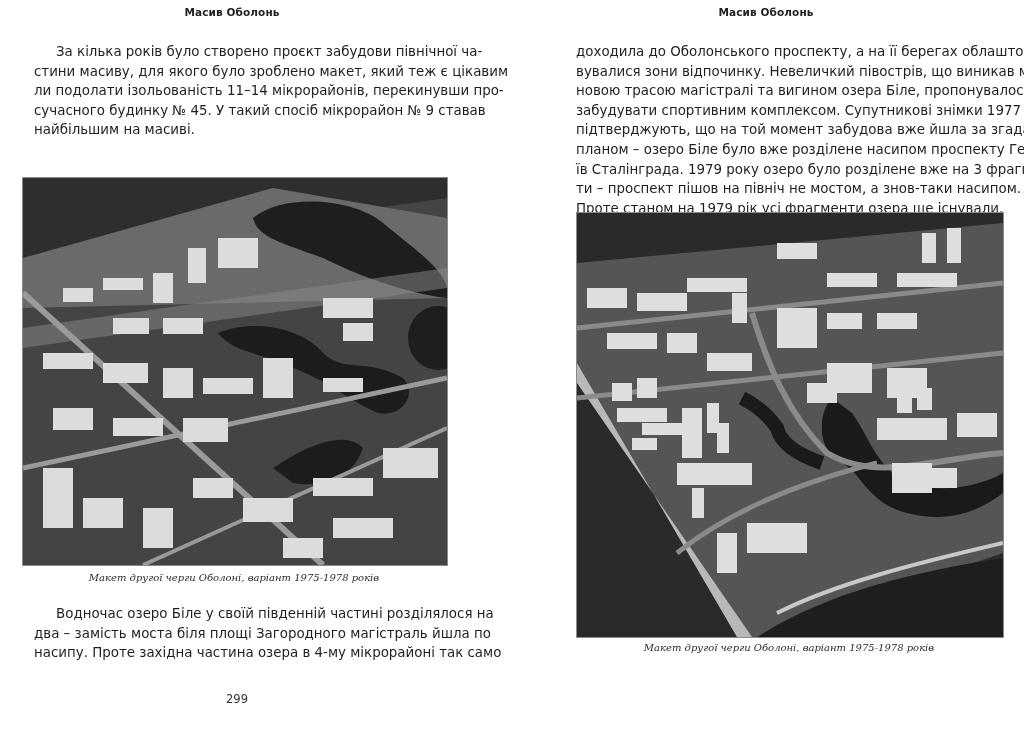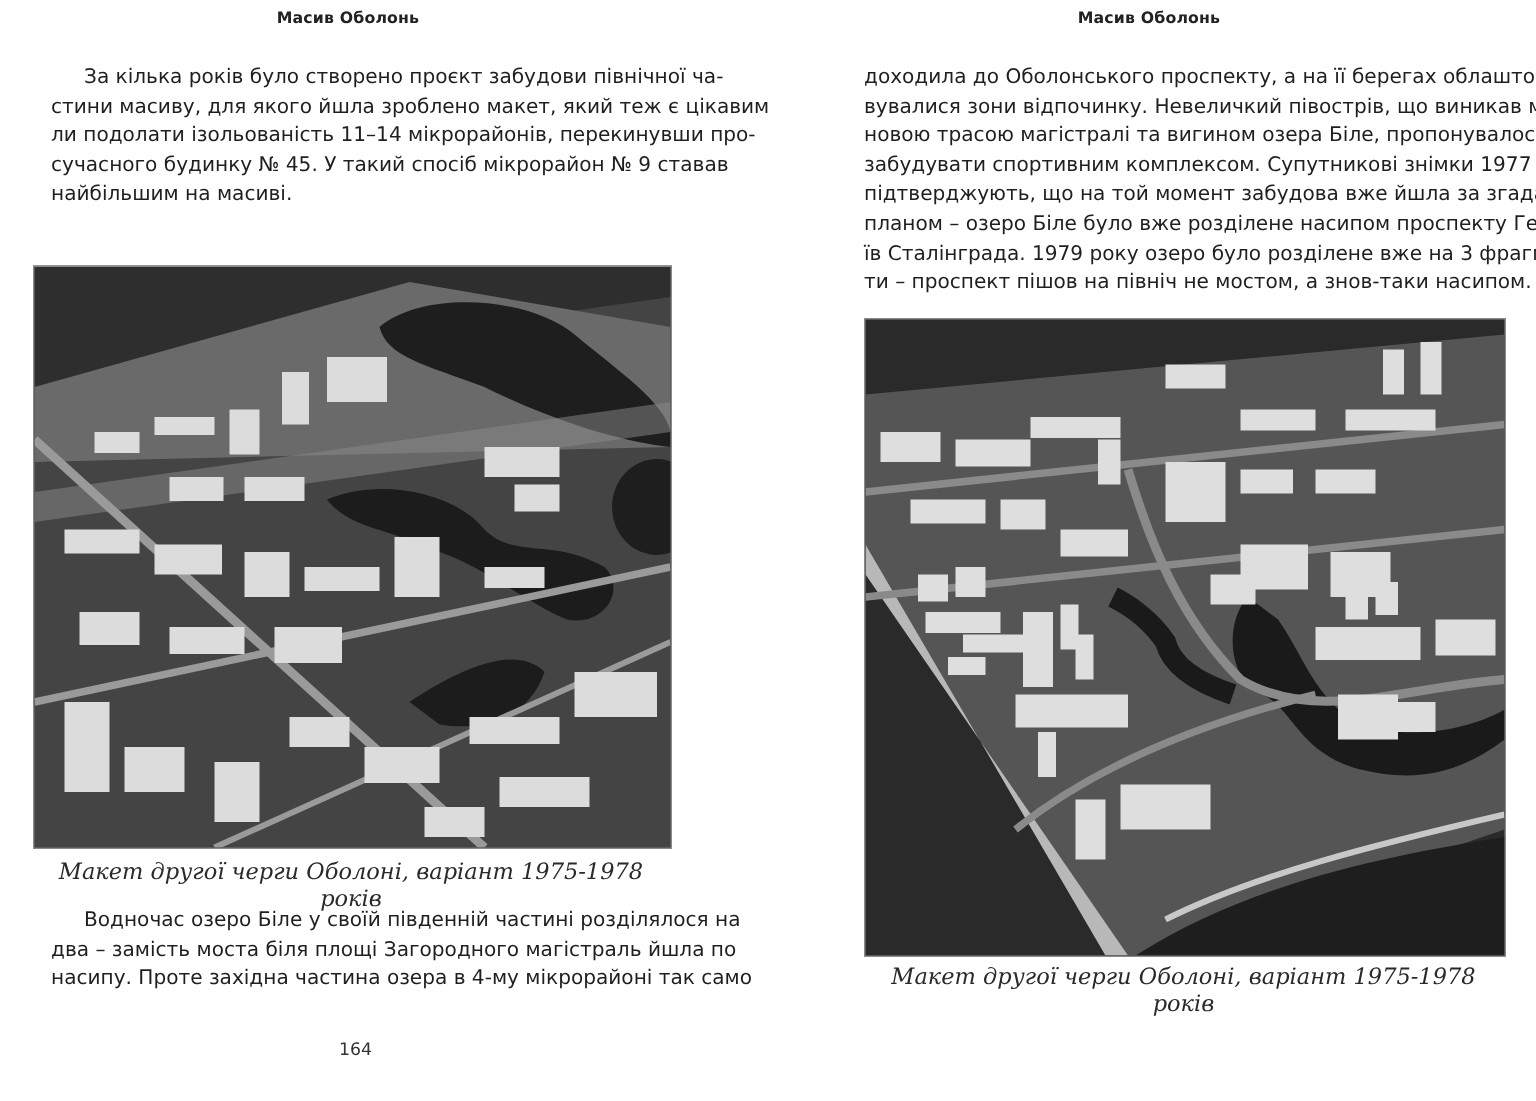--- a/index.html
+++ b/index.html
@@ -9,32 +9,32 @@
   .page.right { left: 512px; }
   .running-head { position: absolute; top: 6px; width: 100%; text-align: center; font-size: 10.5px; font-weight: bold; color: #222; letter-spacing: 0.1px; }
   .page.left .running-head { left: -24px; }
   .page.right .running-head { left: -2px; }
   .para { position: absolute; font-size: 13.4px; line-height: 19.6px; text-align: justify; color: #1f1f1f; }
   .para .line { display: block; text-align: justify; text-align-last: justify; white-space: nowrap; }
   .para .line.last { text-align-last: left; }
   .indent { padding-left: 22px; }
   .figure { position: absolute; background: #3a3a3a; overflow: hidden; border: 1px solid #8a8a8a; }
   .figure svg { display: block; width: 100%; height: 100%; }
-  .caption { position: absolute; font-family: "DejaVu Serif", serif; font-style: italic; font-size: 15px; color: #2a2a2a; text-align: center; }
+  .caption { position: absolute; font-family: "DejaVu Serif", serif; font-style: italic; font-size: 10px; color: #2a2a2a; text-align: center; }
   .folio { position: absolute; font-size: 11.5px; color: #333; }
 </style>
 </head>
 <body>
 
 <div class="page left">
   <div class="running-head">Масив Оболонь</div>
 
   <div class="para" style="left:34px; top:42px; width:407px;">
     <span class="line indent">За кілька років було створено проєкт забудови північної ча-</span>
-    <span class="line">стини масиву, для якого йшла зроблено макет, який теж є цікавим</span>
+    <span class="line">стини масиву, для якого було зроблено макет, який теж є цікавим</span>
     <span class="line">ли подолати ізольованість 11–14 мікрорайонів, перекинувши про-</span>
     <span class="line">сучасного будинку № 45. У такий спосіб мікрорайон № 9 ставав</span>
     <span class="line last">найбільшим на масиві.</span>
   </div>
 
   <div class="figure" style="left:22px; top:177px; width:424px; height:387px;" title="Архітектурний макет міського масиву з озером, вид зверху під кутом">
     <svg viewBox="0 0 424 387" preserveAspectRatio="none">
       <rect width="424" height="387" fill="#444"></rect>
       <polygon points="0,0 424,0 424,20 0,80" fill="#2e2e2e"></polygon>
       <polygon points="0,80 250,10 424,40 424,120 0,130" fill="#6a6a6a"></polygon>
@@ -78,35 +78,36 @@
     </svg>
   </div>
   <div class="caption" style="left:22px; top:572px; width:424px;">Макет другої черги Оболоні, варіант 1975-1978 років</div>
 
   <div class="para" style="left:34px; top:604px; width:407px;">
     <span class="line indent">Водночас озеро Біле у своїй південній частині розділялося на</span>
     <span class="line">два – замість моста біля площі Загородного магістраль йшла по</span>
     <span class="line">насипу. Проте західна частина озера в 4-му мікрорайоні так само</span>
   </div>
 
-  <div class="folio" style="left:226px; top:692px;">164</div>
+  <div class="folio" style="left:226px; top:692px;">299</div>
 </div>
 
 <div class="page right">
   <div class="running-head">Масив Оболонь</div>
 
   <div class="para" style="left:64px; top:42px; width:426px;">
     <span class="line">доходила до Оболонського проспекту, а на її берегах облашто-</span>
     <span class="line">вувалися зони відпочинку. Невеличкий півострів, що виникав між</span>
     <span class="line">новою трасою магістралі та вигином озера Біле, пропонувалося</span>
     <span class="line">забудувати спортивним комплексом. Супутникові знімки 1977 року</span>
     <span class="line">підтверджують, що на той момент забудова вже йшла за згаданим</span>
     <span class="line">планом – озеро Біле було вже розділене насипом проспекту Геро-</span>
     <span class="line">їв Сталінграда. 1979 року озеро було розділене вже на 3 фрагмен-</span>
     <span class="line">ти – проспект пішов на північ не мостом, а знов-таки насипом.</span>
+    <span class="line last">Проте станом на 1979 рік усі фрагменти озера ще існували.</span>
   </div>
 
   <div class="figure" style="left:64px; top:212px; width:426px; height:424px;" title="Архітектурний макет кварталів з вигнутим озером і набережною">
     <svg viewBox="0 0 426 424" preserveAspectRatio="none">
       <rect width="426" height="424" fill="#2a2a2a"></rect>
       <polygon points="0,50 426,10 426,340 180,424 160,424 0,150" fill="#555"></polygon>
       <polygon points="0,150 160,424 175,424 0,170" fill="#b8b8b8"></polygon>
       <path d="M180,424 C250,380 330,360 426,345 L426,424Z" fill="#1e1e1e"></path>
       <path d="M200,400 C260,370 340,350 426,330" stroke="#c8c8c8" stroke-width="4" fill="none"></path>
       <path d="M255,185 C240,200 240,240 265,250 C285,260 290,290 330,300 C370,310 400,300 426,280 L426,260 C400,275 360,280 330,270 C300,255 290,220 275,200Z" fill="#1a1a1a"></path>

